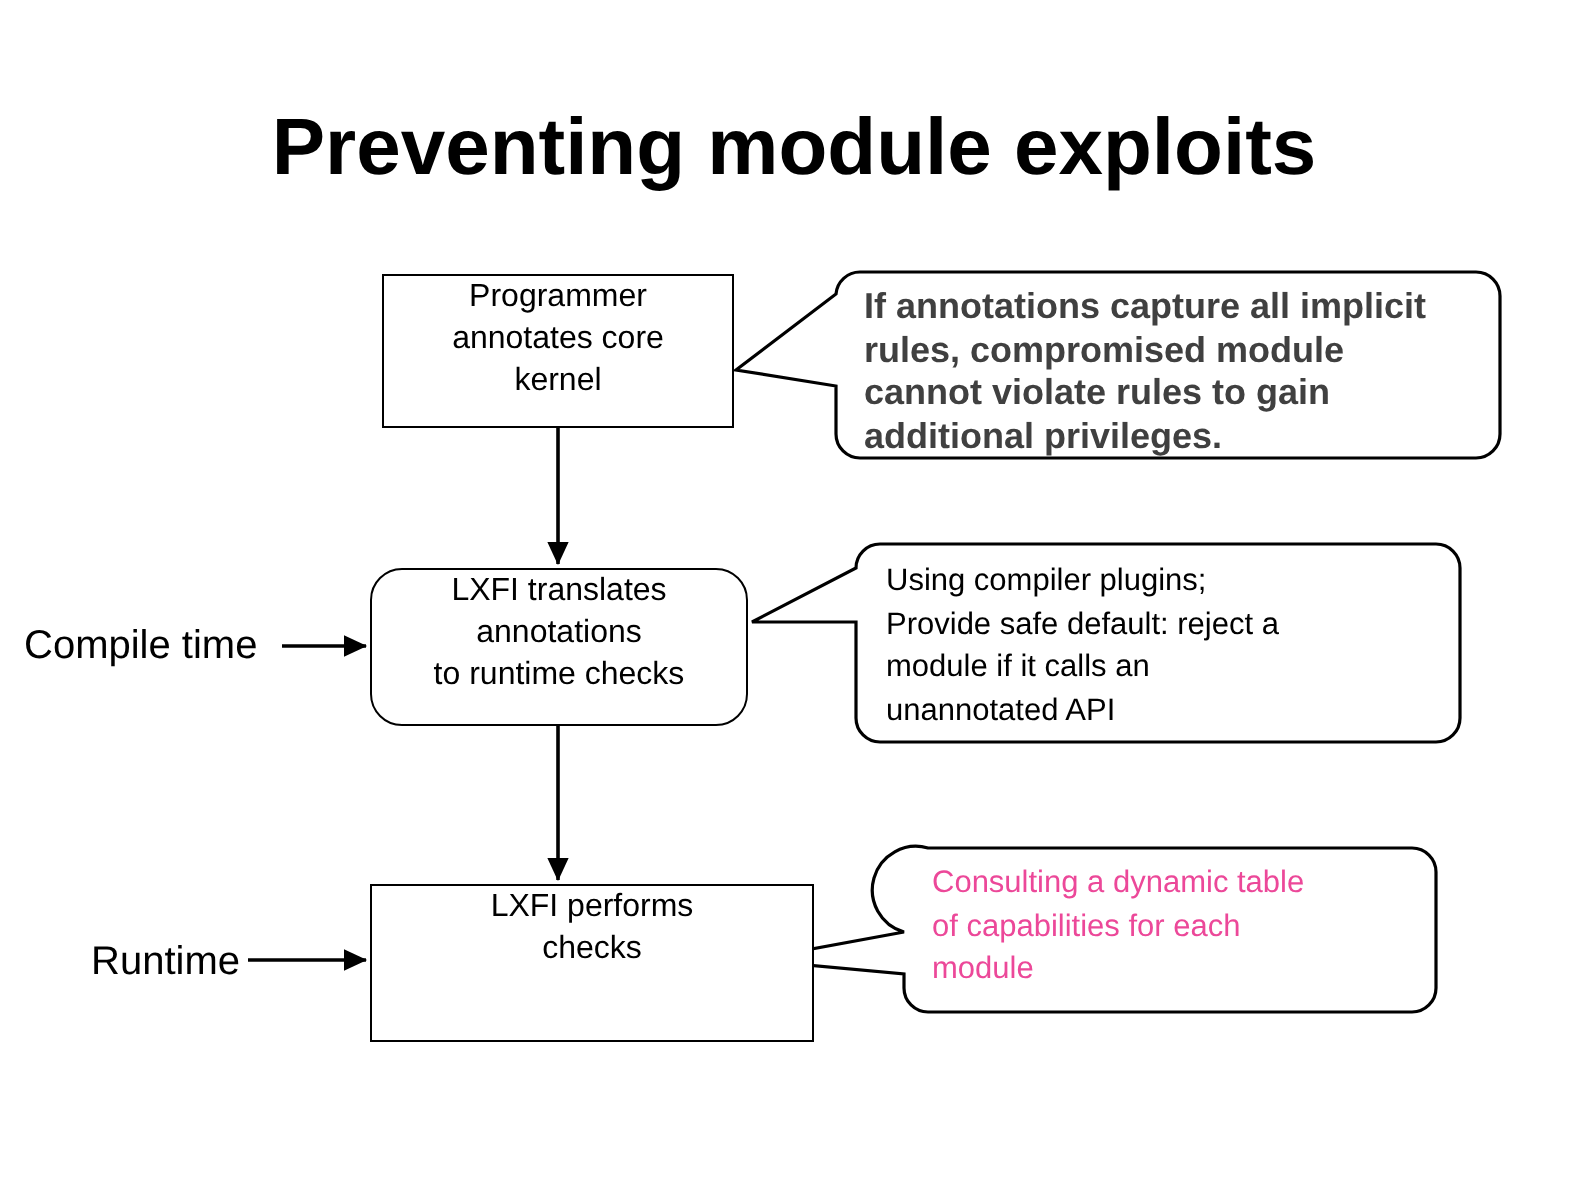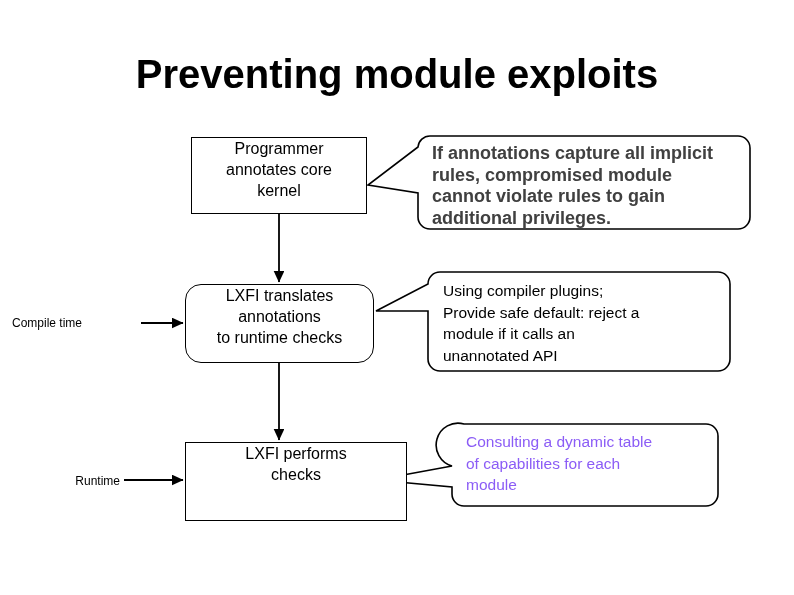--- a/index.html
+++ b/index.html
@@ -54,21 +54,21 @@
     display: block;
     width: 100%;
     padding: 0 4px;
   }
   #box-1 { left: 191px; top: 137px; width: 176px; height: 77px; }
   #box-2 { left: 185px; top: 284px; width: 189px; height: 79px; border-radius: 16px; }
   #box-3 { left: 185px; top: 442px; width: 222px; height: 79px; }
 
   .stage-label {
     position: absolute;
-    font-size: 12px;
+    font-size: 20px;
     line-height: 20px;
     white-space: nowrap;
   }
   #label-compile-time { left: 12px; top: 313px; width: 128px; text-align: left; }
   #label-runtime      { left: 12px; top: 471px; width: 108px; text-align: right; }
 
   .callout {
     position: absolute;
     box-sizing: border-box;
     font-size: 15.5px;
@@ -89,21 +89,21 @@
   #callout-2 { left: 428px; top: 272px; width: 302px; height: 99px; }
   #callout-2 .callout-text {
     left: 15px; top: 8px; width: 280px;
     color: #000000;
     font-size: 15.5px;
     line-height: 21.5px;
   }
   #callout-3 { left: 452px; top: 424px; width: 266px; height: 82px; }
   #callout-3 .callout-text {
     left: 14px; top: 7px; width: 244px;
-    color: #8b5cf6;
+    color: #ec4899;
     font-size: 15.5px;
     line-height: 21.5px;
   }
 </style>
 </head>
 <body>
 
 <div id="slide">
 
   <div class="title">Preventing module exploits</div>

